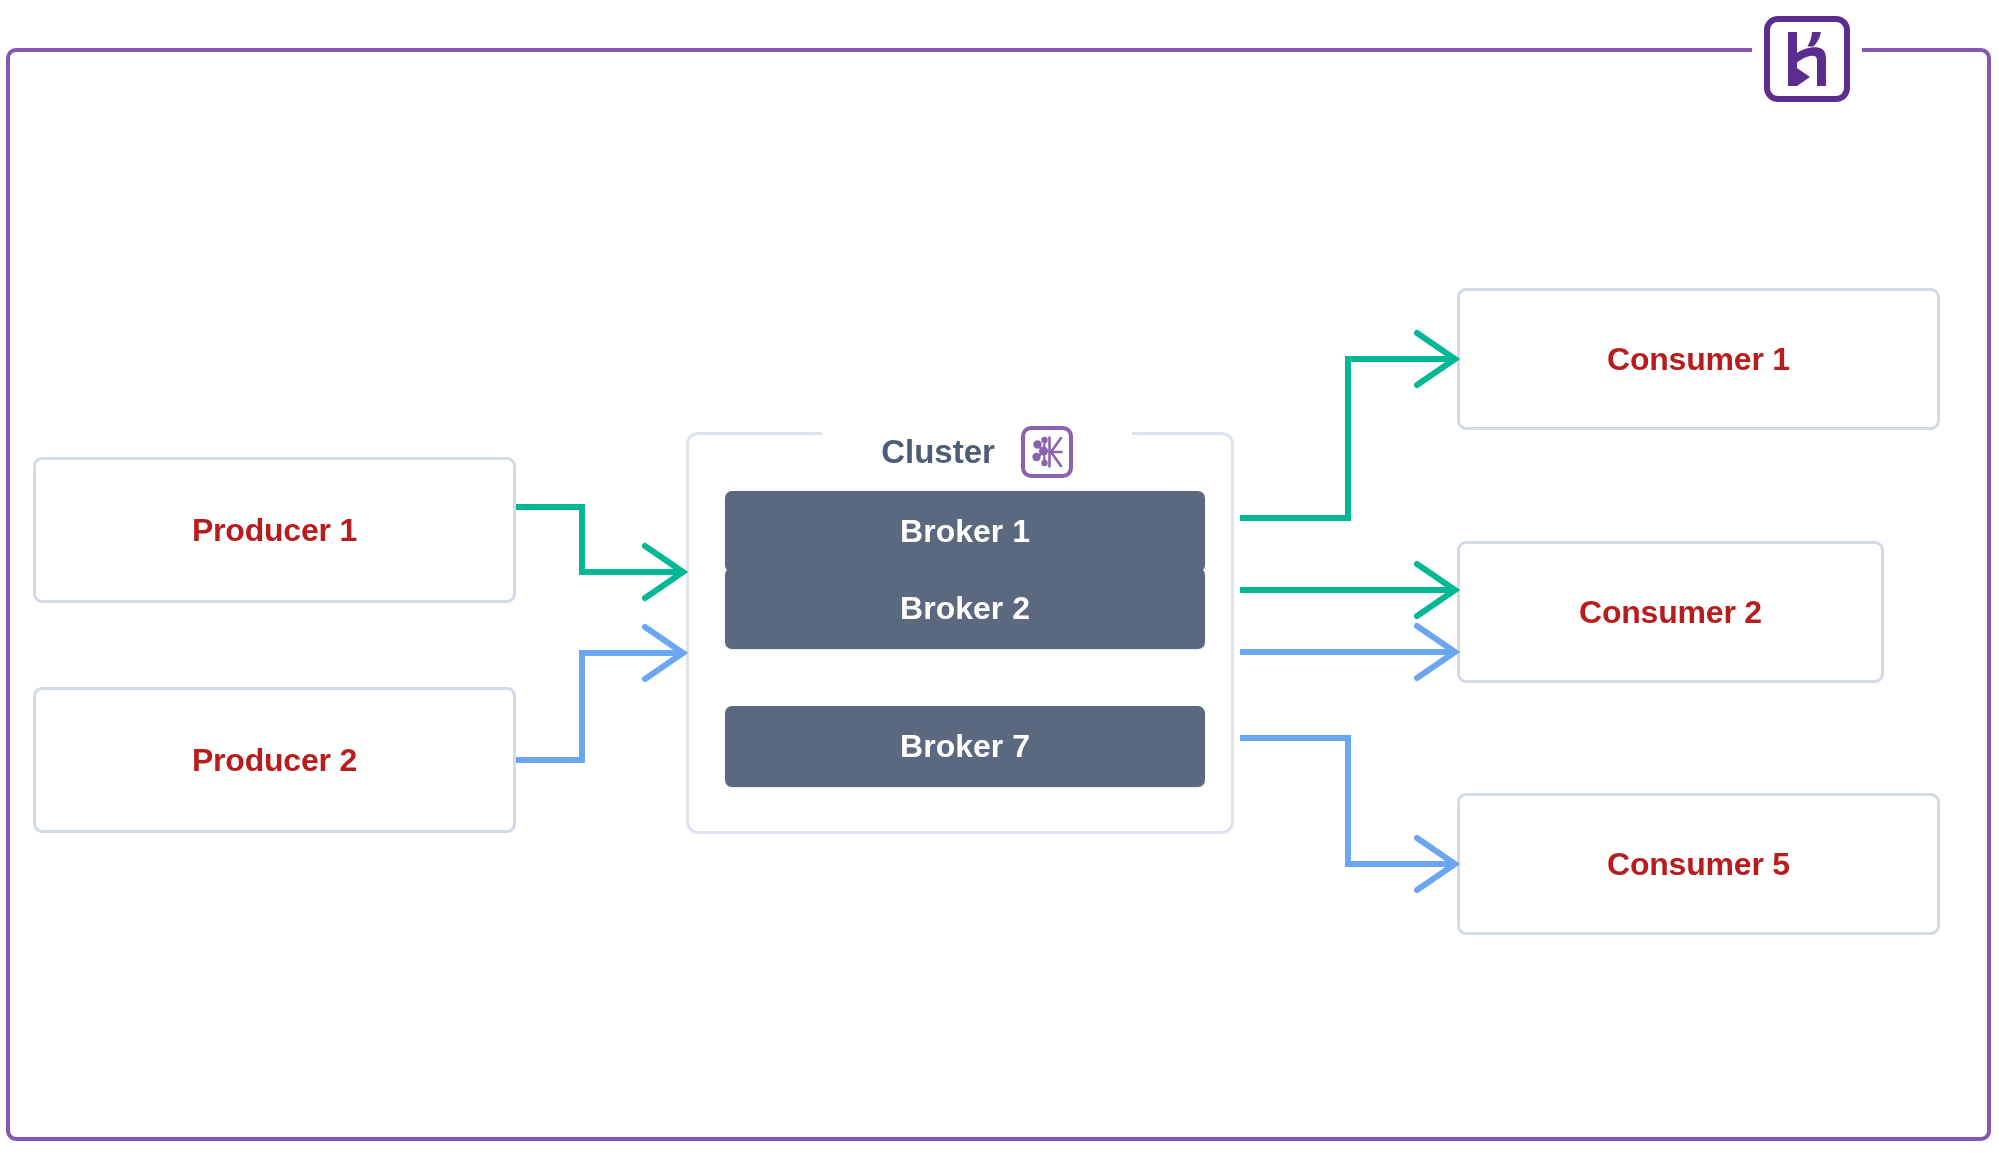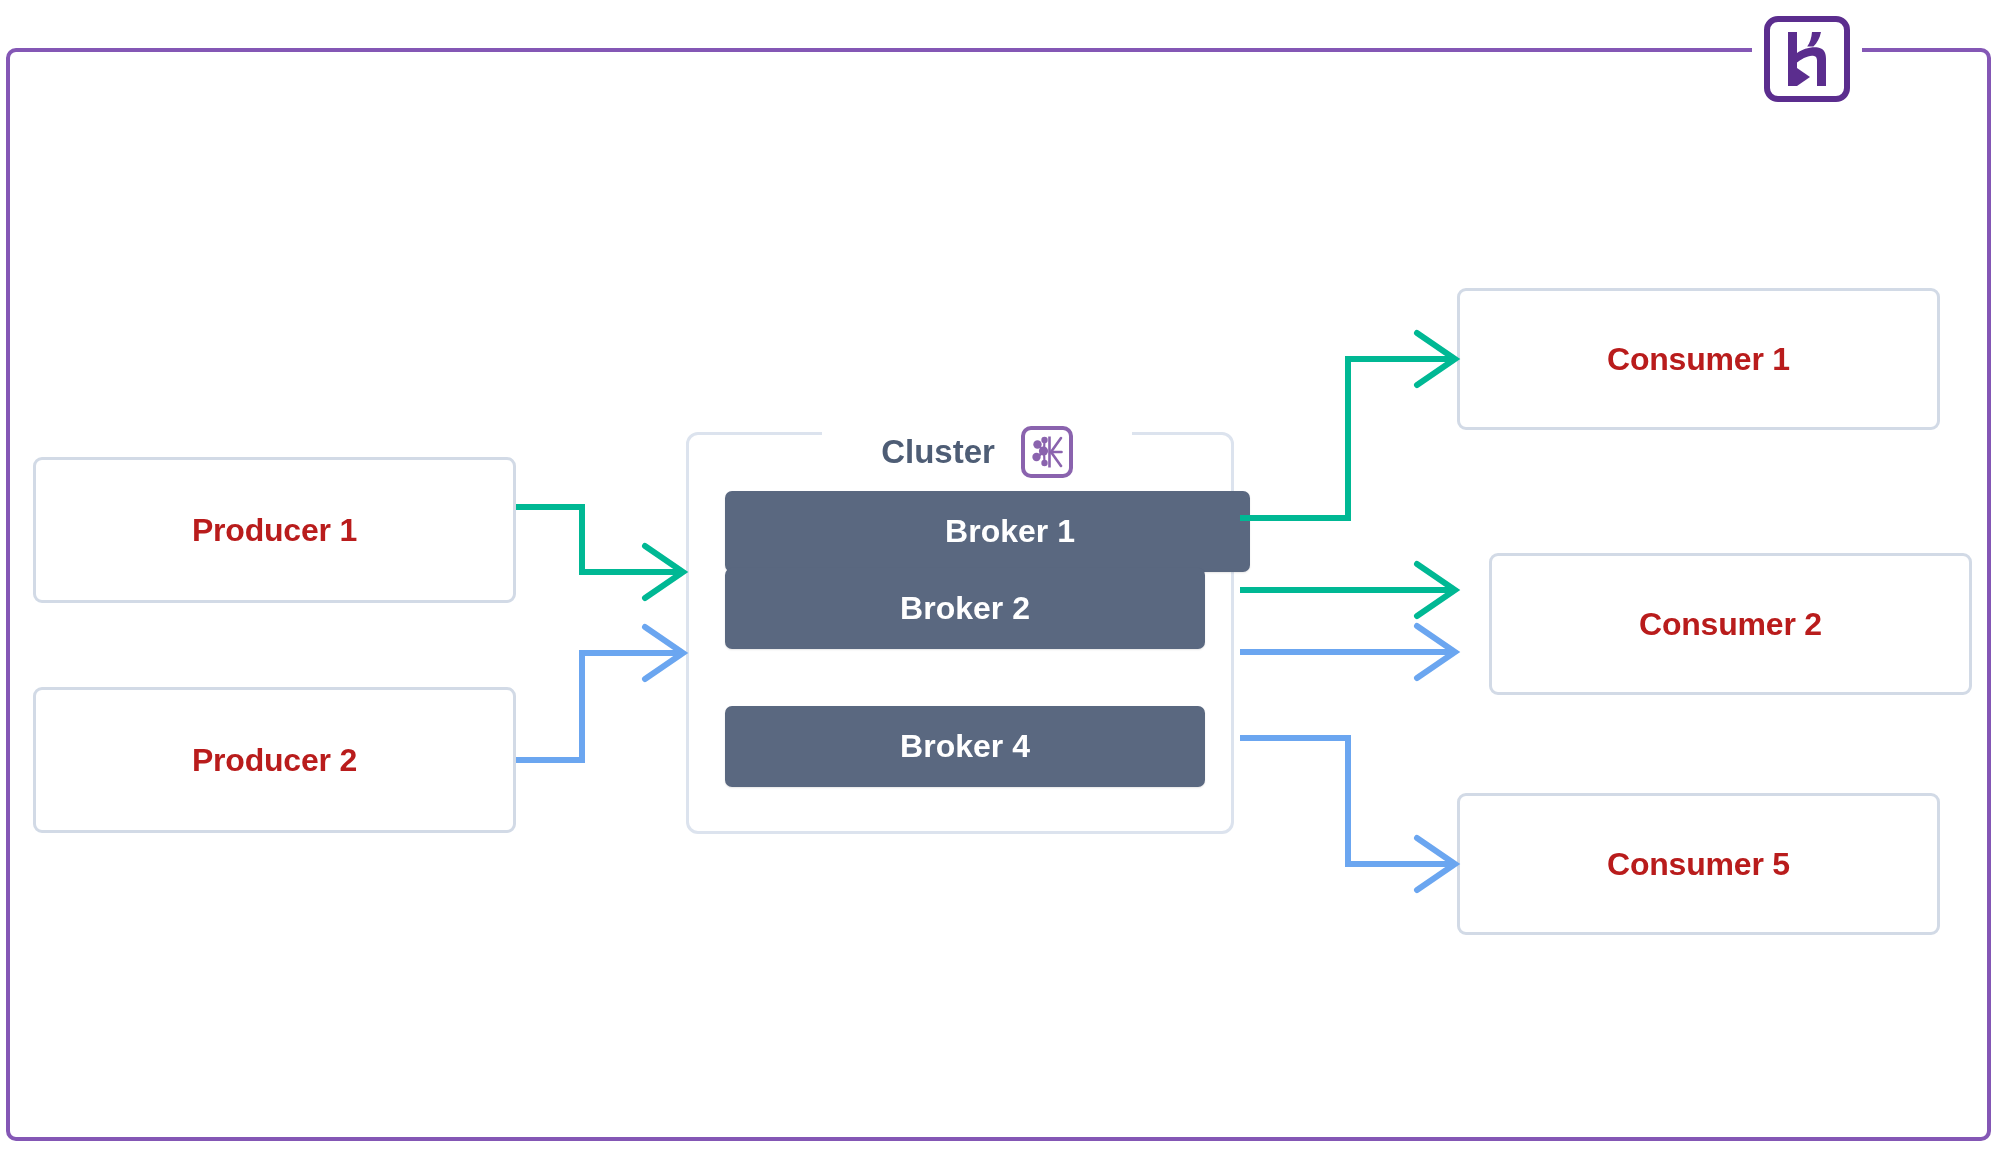--- a/index.html
+++ b/index.html
@@ -195,35 +195,35 @@
 
         <rect x="17.2" y="1.5" width="2.6" height="31" fill="#8A63AE"></rect>
 
         <path d="M20 17 L30 3" stroke="#8A63AE" stroke-width="2.6" fill="none" stroke-linecap="round"></path>
         <path d="M20 17 L30 31" stroke="#8A63AE" stroke-width="2.6" fill="none" stroke-linecap="round"></path>
         <path d="M20 17 L30.5 17" stroke="#8A63AE" stroke-width="2.6" fill="none" stroke-linecap="round"></path>
       </svg>
     </span>
   </div>
 
-  <div class="broker-box" style="left:725px; top:491px; width:480px; height:81px;padding-left:45px;">
+  <div class="broker-box" style="left:725px; top:491px; width:480px; height:81px;">
     <span class="broker-label">Broker 1</span>
   </div>
   <div class="broker-box" style="left:725px; top:568px; width:480px; height:81px;">
     <span class="broker-label">Broker 2</span>
   </div>
   <div class="broker-box" style="left:725px; top:706px; width:480px; height:81px;">
-    <span class="broker-label">Broker 4</span>
+    <span class="broker-label">Broker 7</span>
   </div>
 
   <div class="node-box" style="left:1457px; top:288px; width:483px; height:142px;">
     <span class="node-label">Consumer 1</span>
   </div>
 
-  <div class="node-box" style="left:1457px; top:553px; width:483px; height:142px;margin-left:32px;">
+  <div class="node-box" style="left:1457px; top:541px; width:427px; height:142px;">
     <span class="node-label">Consumer 2</span>
   </div>
 
   <div class="node-box" style="left:1457px; top:793px; width:483px; height:142px;">
     <span class="node-label">Consumer 5</span>
   </div>
 
   <svg id="wires" viewBox="0 0 1999 1164">
     <g fill="none" stroke-width="6" stroke-linecap="butt" stroke-linejoin="miter">
 

